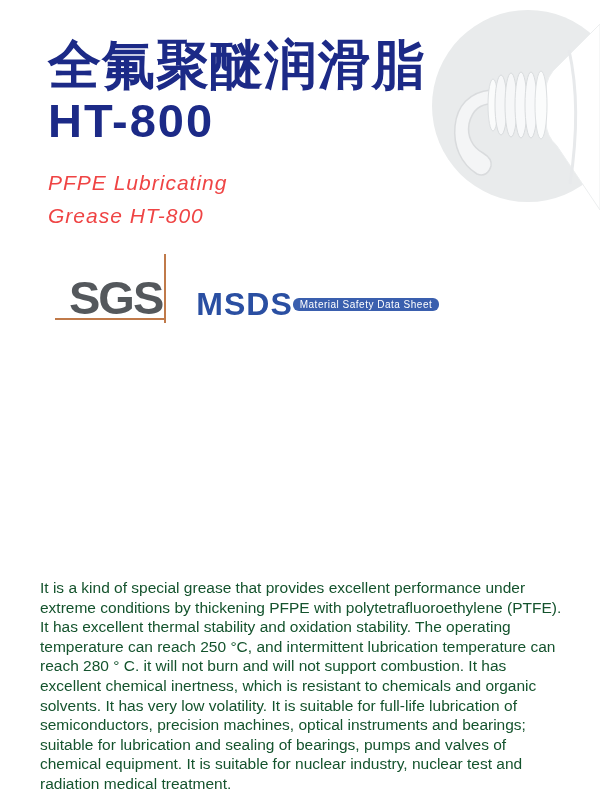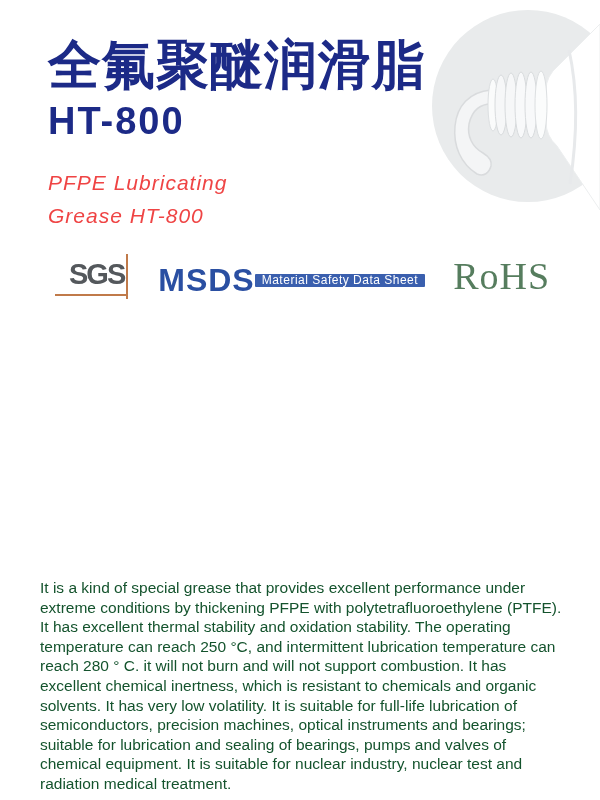--- a/index.html
+++ b/index.html
@@ -31,21 +31,21 @@
     color: #1c2a87;
     font-weight: bold;
   }
   .title-zh {
     font-size: 53px;
     line-height: 62px;
     letter-spacing: 1px;
     white-space: nowrap;
   }
   .title-model {
-    font-size: 38px;
+    font-size: 47px;
     line-height: 50px;
     letter-spacing: 2px;
   }
   
   .subtitle {
     position: absolute;
     left: 48px;
     top: 166px;
     font-size: 21px;
     line-height: 33px;
@@ -60,25 +60,26 @@
     top: 256px;
     display: flex;
     align-items: flex-end;
     gap: 28px;
   }
   .cert-sgs {
     position: relative;
     padding: 0 6px 4px 14px;
   }
   .cert-sgs .sgs-text {
-    font-size: 29px;
+    font-size: 47px;
     font-weight: bold;
     letter-spacing: -2px;
     color: #54585c;
     line-height: 36px;
+    margin-top: 24px;
   }
   .cert-sgs .sgs-underline {
     position: absolute;
     left: 0;
     right: 2px;
     bottom: 0;
     height: 2px;
     background: #c07a4a;
   }
   .cert-sgs .sgs-vline {
@@ -96,24 +97,24 @@
   .cert-msds .msds-text {
     font-size: 32px;
     font-weight: bold;
     color: #2a4fa2;
     letter-spacing: 1px;
     line-height: 32px;
   }
   .cert-msds .msds-strip {
     background: #3a5fae;
     color: #ffffff;
-    font-size: 12px;
+    font-size: 10px;
     line-height: 11px;
     padding: 1px 7px;
-    border-radius: 1px;
+    border-radius: 6px;
     white-space: nowrap;
     letter-spacing: 0.5px;
   }
   .cert-rohs {
     font-family: "Liberation Serif", serif;
     font-size: 38px;
     line-height: 40px;
     color: #567d5e;
     letter-spacing: 1px;
   }
@@ -175,19 +176,18 @@
   <div class="certs">
     <div class="cert-sgs">
       <div class="sgs-text">SGS</div>
       <div class="sgs-underline"></div>
       <div class="sgs-vline"></div>
     </div>
     <div class="cert-msds">
       <div class="msds-text">MSDS</div>
       <div class="msds-strip">Material Safety Data Sheet</div>
     </div>
-    <div class="cert-rohs">RoHS</div>
   </div>
 
 
   <div class="desc-en">It is a kind of special grease that provides excellent performance under extreme conditions by thickening PFPE with polytetrafluoroethylene (PTFE). It has excellent thermal stability and oxidation stability. The operating temperature can reach 250 °C, and intermittent lubrication temperature can reach 280 ° C. it will not burn and will not support combustion. It has excellent chemical inertness, which is resistant to chemicals and organic solvents. It has very low volatility. It is suitable for full-life lubrication of semiconductors, precision machines, optical instruments and bearings; suitable for lubrication and sealing of bearings, pumps and valves of chemical equipment. It is suitable for nuclear industry, nuclear test and radiation medical treatment.</div>
 
 </div>
 
 </body></html>

